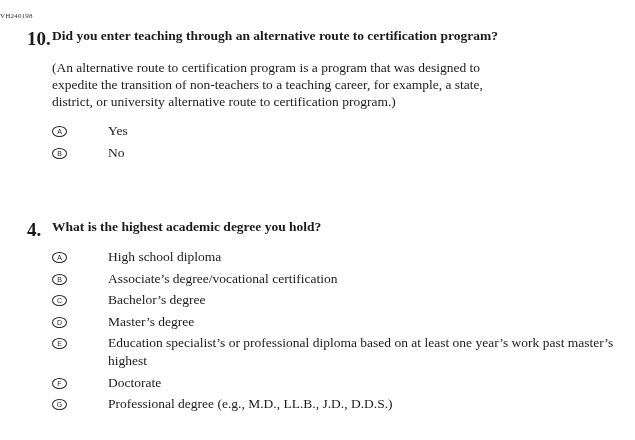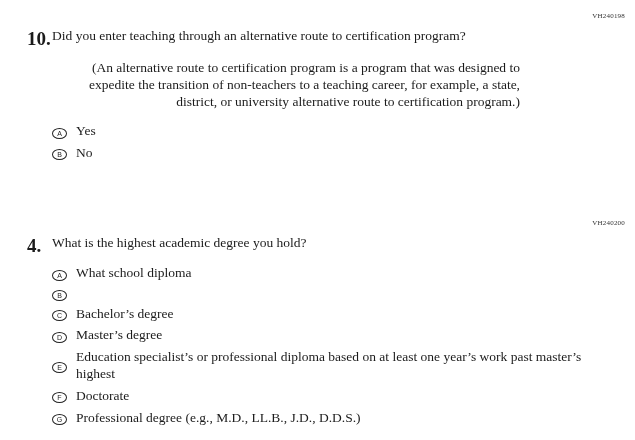--- a/index.html
+++ b/index.html
@@ -8,22 +8,22 @@
     width: 635px;
     height: 440px;
     background: #ffffff;
     font-family: "Liberation Serif", serif;
     color: #1b1b1b;
     position: relative;
     padding-top: 12px;
     overflow: hidden;
   }
   .qcode {
-    text-align: right;
-    padding-right: 10px;
+    text-align: left;
+    padding-right: 26px;
     font-size: 7px;
     color: #333333;
     letter-spacing: 0.2px;
     height: 9px;
   }
   .qrow {
     display: flex;
     padding-left: 27px;
     margin-top: 7px;
   }
@@ -33,34 +33,35 @@
     flex: 0 0 25px;
     width: 25px;
   }
   .qbody {
     flex: 1;
     padding-right: 14px;
   }
   .qtext {
     font-size: 13.5px;
     line-height: 1.25;
+    font-weight: bold;
   }
   .qnote {
     font-size: 13.5px;
     margin-top: 14px;
     max-width: 468px;
     line-height: 1.27;
-    text-align: right;
   }
   .opts { margin-top: 12px; }
   .opt {
     display: flex;
-    align-items: center;
+    align-items: flex-start;
     margin-bottom: 4px;
     cursor: pointer;
+    gap: 32px;
   }
   .bubble {
     flex: 0 0 15px;
     width: 15px;
     height: 11px;
     border: 1px solid #222222;
     border-radius: 50%;
     font-size: 7px;
     line-height: 10px;
     text-align: center;
@@ -96,32 +97,32 @@
           <div class="opt">
             <span class="bubble">B</span>
             <span class="olabel">No</span>
           </div>
         </div>
       </div>
     </div>
   </div>
 
   <div class="qblock qblock-2">
-    <div class="qcode">VH240200</div>
     <div class="qrow">
       <div class="qnum">4.</div>
       <div class="qbody">
         <div class="qtext">What is the highest academic degree you hold?</div>
         <div class="opts">
           <div class="opt">
             <span class="bubble">A</span>
-            <span class="olabel">What school diploma</span>
+            <span class="olabel">High school diploma</span>
           </div>
           <div class="opt">
             <span class="bubble">B</span>
+            <span class="olabel">Associate’s degree/vocational certification</span>
           </div>
           <div class="opt">
             <span class="bubble">C</span>
             <span class="olabel">Bachelor’s degree</span>
           </div>
           <div class="opt">
             <span class="bubble">D</span>
             <span class="olabel">Master’s degree</span>
           </div>
           <div class="opt">

